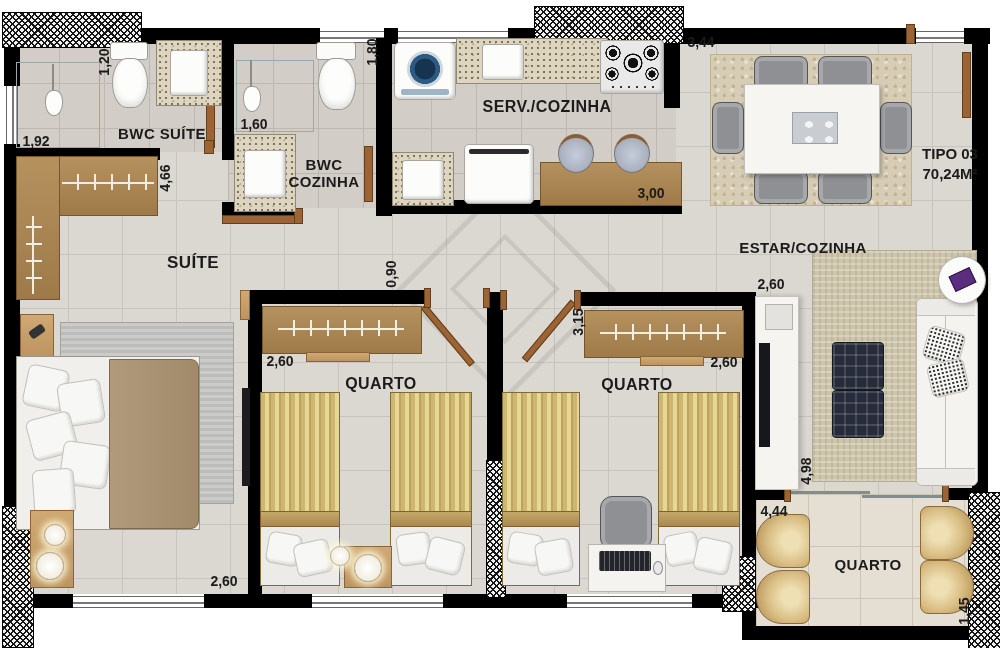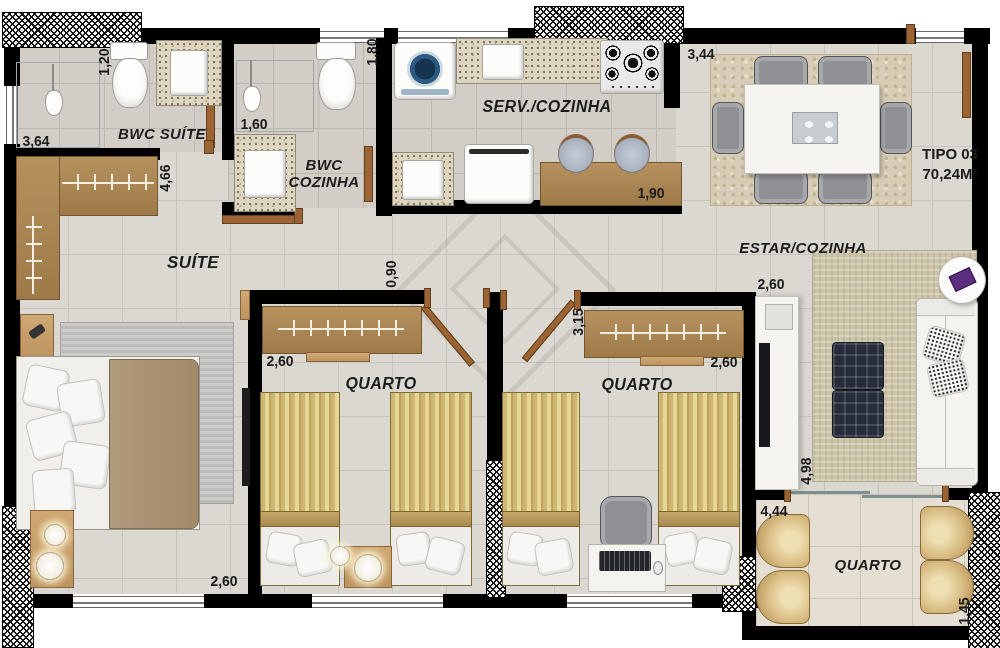--- a/index.html
+++ b/index.html
@@ -33,21 +33,21 @@
   .leaf{position:absolute;background:#9c6434;border:1px solid #63401c;}
   .jamb{position:absolute;background:#9c6434;border:1px solid #63401c;}
   .rail-h{position:absolute;background-image:
     linear-gradient(0deg,transparent 6px,#f3eee2 6px 8px,transparent 8px),
     repeating-linear-gradient(90deg,transparent 0 15px,#f3eee2 15px 17px);}
   .rail-v{position:absolute;background-image:
     linear-gradient(90deg,transparent 6px,#f3eee2 6px 8px,transparent 8px),
     repeating-linear-gradient(0deg,transparent 0 15px,#f3eee2 15px 17px);}
   .lbl{position:absolute;transform:translate(-50%,-50%);white-space:nowrap;font-weight:700;color:#1b1b1b;}
   .lbl.v{transform:translate(-50%,-50%) rotate(-90deg);}
-  .room{font-size:15px;letter-spacing:.4px;font-style:italic;}
+  .room{font-size:15px;letter-spacing:.4px;}
   .dim{font-size:14px;}
   .toilet-tank{position:absolute;background:#fbfbfa;border:1px solid #9c9a94;border-radius:3px;}
   .toilet-bowl{position:absolute;background:#fdfdfc;border:1px solid #9c9a94;border-radius:45%/55%;
     box-shadow:inset 0 -4px 6px rgba(0,0,0,.12);}
   .shower-head{position:absolute;background:#fdfdfc;border:1px solid #9a9892;border-radius:50% 50% 60% 60%;}
   .shower-stem{position:absolute;background:#8b8b87;}
   .shower-box{position:absolute;border:1px solid #9aa8ac;}
   .chair-g{position:absolute;background:#8f9094;border:1px solid #55565a;border-radius:8px;
     box-shadow:inset 0 0 0 4px #a7a8ac;}
   .stool{position:absolute;width:34px;height:34px;border-radius:50%;background:radial-gradient(#c6cdd9,#9aa2b2);
@@ -299,25 +299,25 @@
   <div class="lbl room" style="left:547px;top:107px;font-size:16px">SERV./COZINHA</div>
   <div class="lbl room" style="left:803px;top:247px">ESTAR/COZINHA</div>
   <div class="lbl room" style="left:193px;top:263px;font-size:17px">SUÍTE</div>
   <div class="lbl room" style="left:381px;top:384px;font-size:16px">QUARTO</div>
   <div class="lbl room" style="left:637px;top:385px;font-size:16px">QUARTO</div>
   <div class="lbl room" style="left:868px;top:564px">QUARTO</div>
   <div class="lbl" style="left:950px;top:153px;font-size:15px">TIPO 03</div>
   <div class="lbl" style="left:950px;top:173px;font-size:15px">70,24M²</div>
 
   <div class="lbl dim v" style="left:104px;top:62px">1,20</div>
-  <div class="lbl dim" style="left:36px;top:141px">3,64</div>
+  <div class="lbl dim" style="left:36px;top:141px">1,92</div>
   <div class="lbl dim" style="left:254px;top:124px">1,60</div>
   <div class="lbl dim v" style="left:372px;top:52px">1,80</div>
-  <div class="lbl dim" style="left:701px;top:54px">3,44</div>
-  <div class="lbl dim" style="left:651px;top:193px">1,90</div>
+  <div class="lbl dim" style="left:701px;top:42px">3,44</div>
+  <div class="lbl dim" style="left:651px;top:193px">3,00</div>
   <div class="lbl dim v" style="left:165px;top:178px">4,66</div>
   <div class="lbl dim v" style="left:391px;top:274px">0,90</div>
   <div class="lbl dim" style="left:280px;top:361px">2,60</div>
   <div class="lbl dim v" style="left:578px;top:322px">3,15</div>
   <div class="lbl dim" style="left:724px;top:362px">2,60</div>
   <div class="lbl dim" style="left:771px;top:284px">2,60</div>
   <div class="lbl dim v" style="left:806px;top:471px">4,98</div>
   <div class="lbl dim" style="left:774px;top:511px">4,44</div>
   <div class="lbl dim v" style="left:964px;top:611px">1,45</div>
   <div class="lbl dim" style="left:224px;top:581px">2,60</div>

